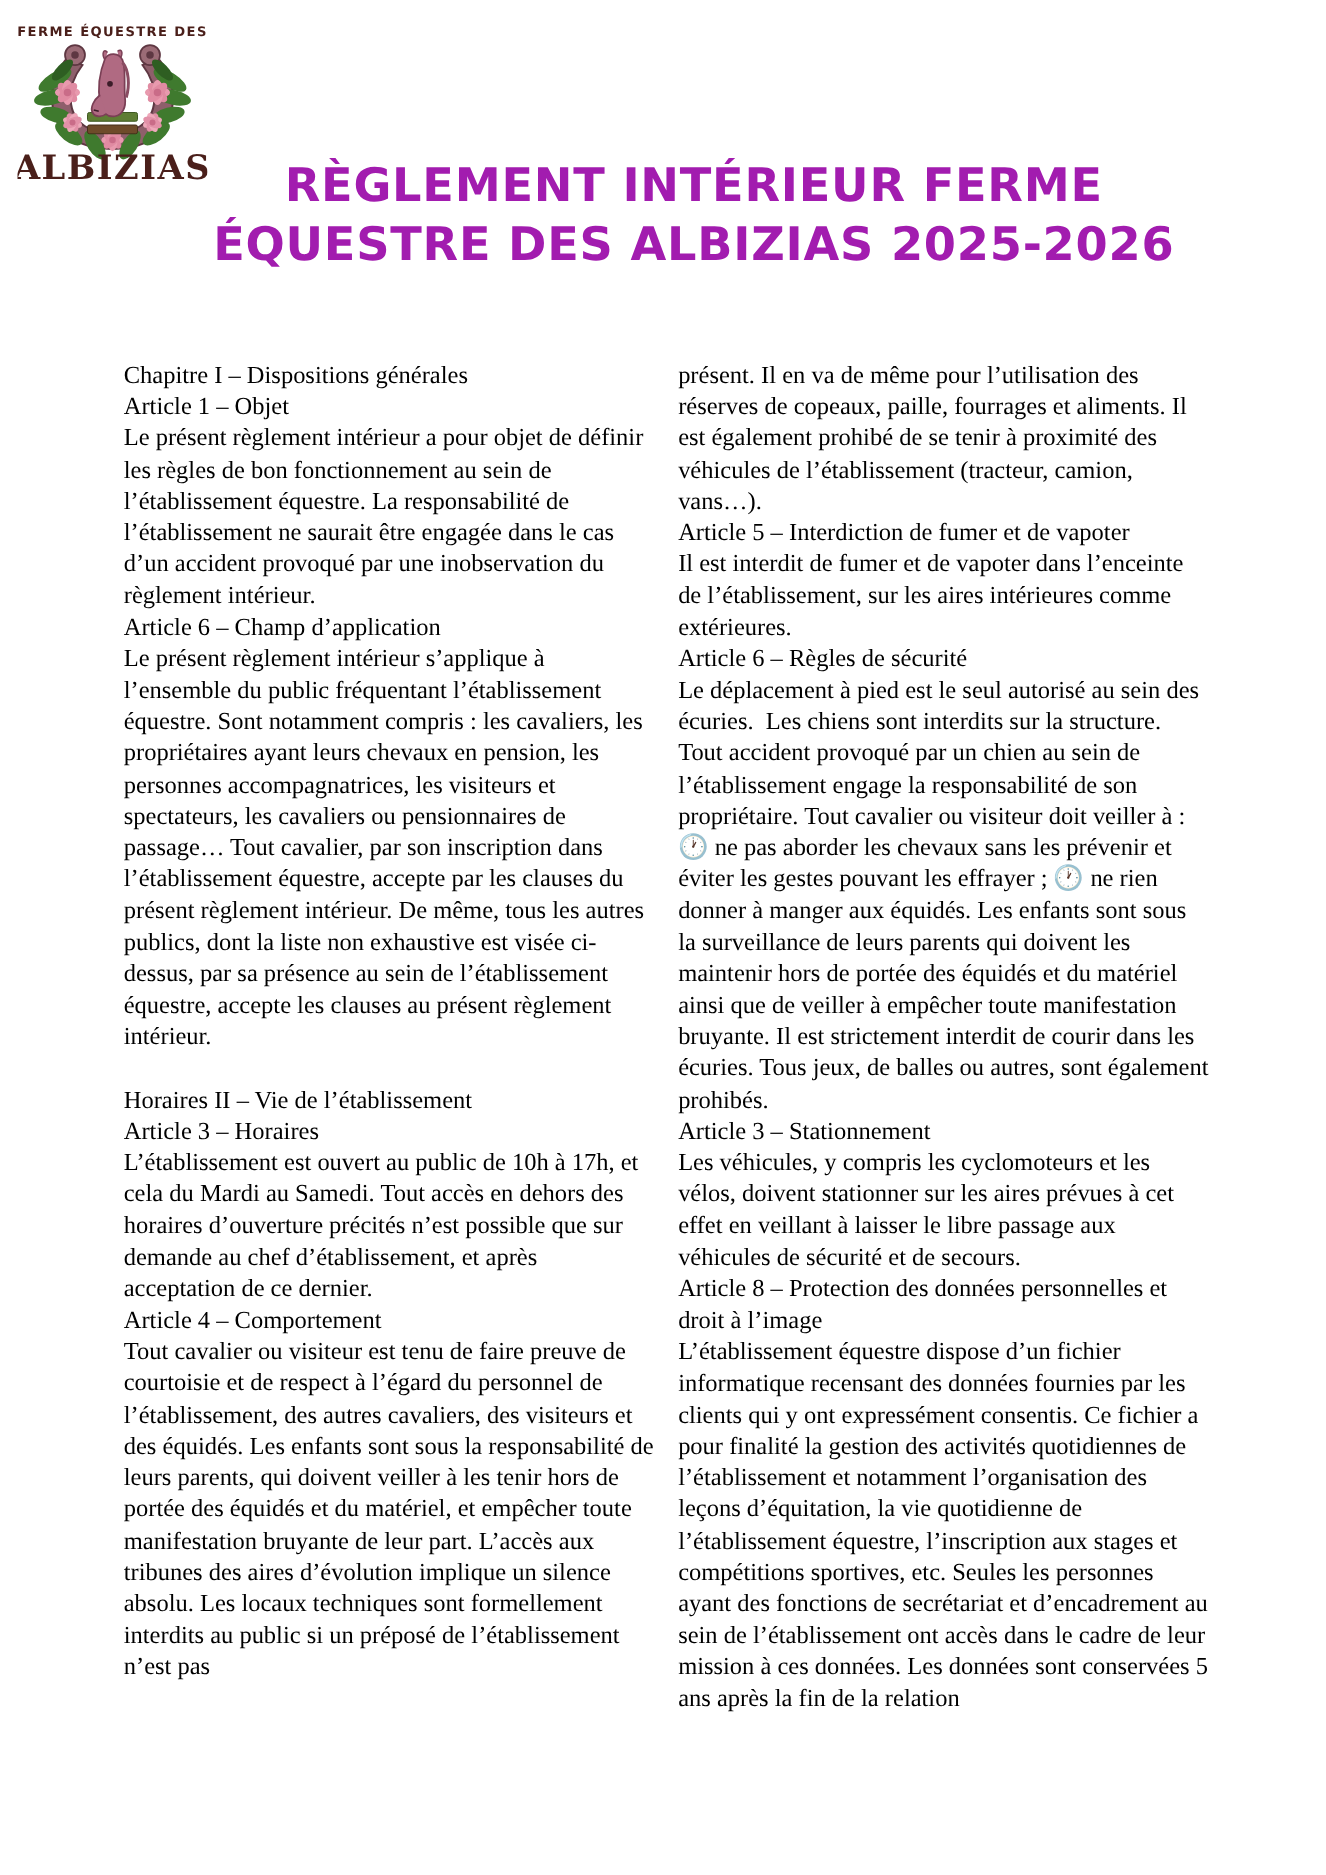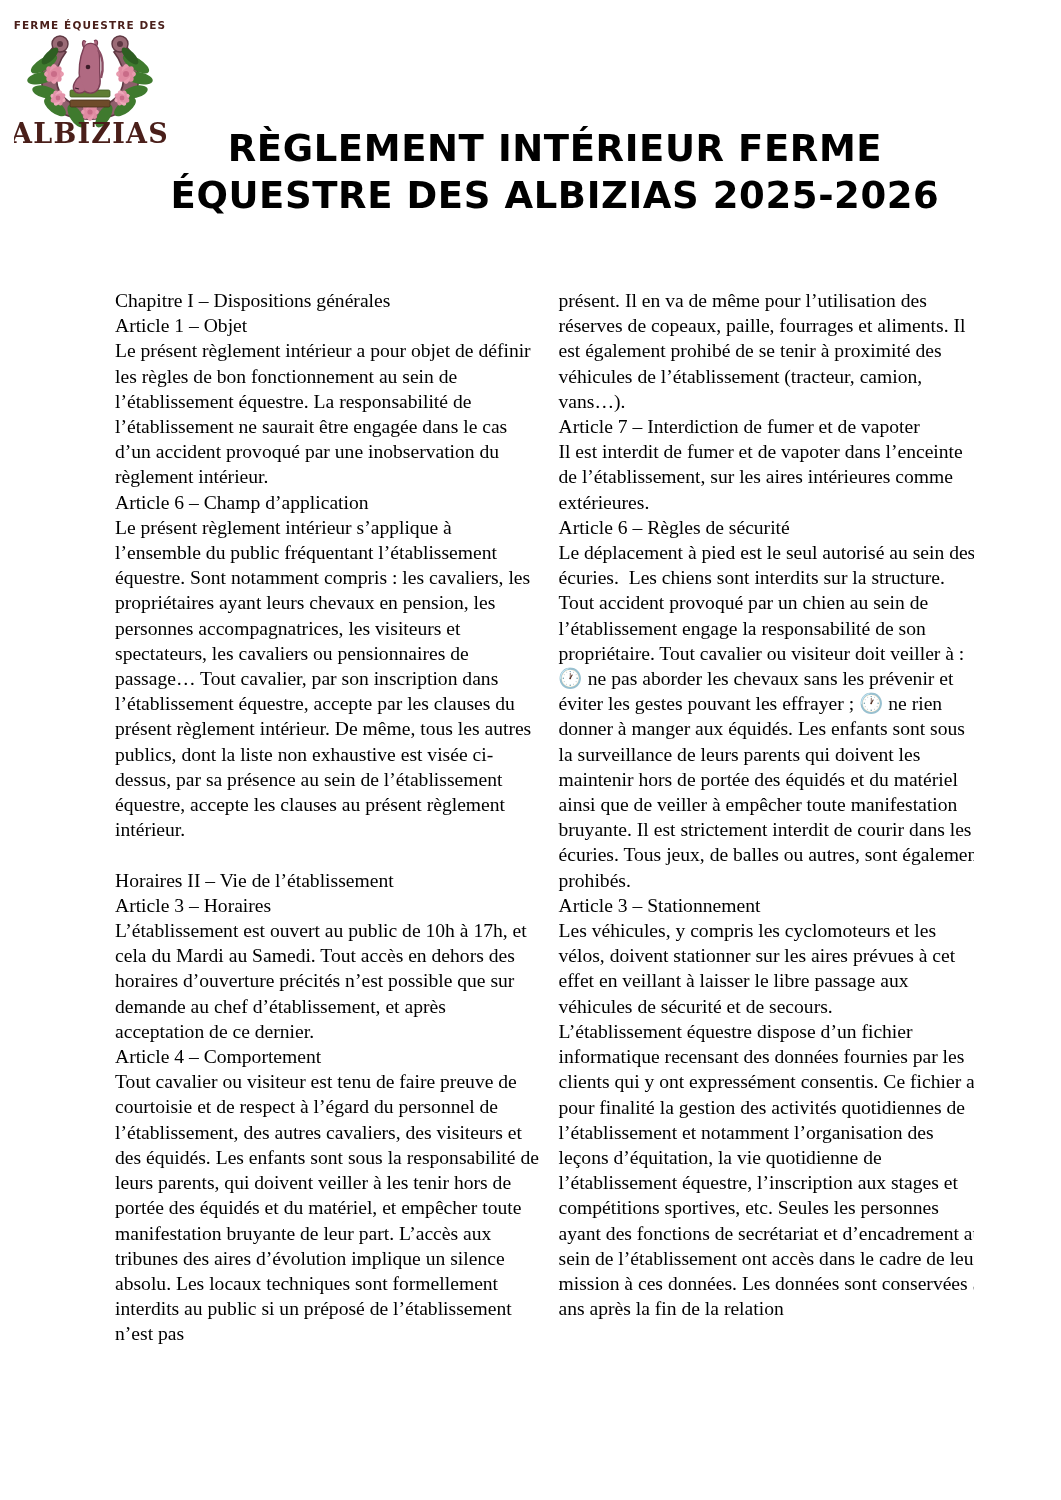--- a/index.html
+++ b/index.html
@@ -27,39 +27,38 @@
   }
   .logo svg { display: block; width: 152px; height: 135px; }
 
   
   .doc-title {
     position: absolute;
     left: 160px;
     top: 100px;
     width: 790px;
     text-align: center;
-    color: #000000;
+    color: #a21caf;
     font-family: "DejaVu Sans", sans-serif;
     font-weight: 700;
     font-size: 37px;
     line-height: 47px;
     letter-spacing: 0.6px;
   }
   .doc-title .tl { display: block; white-space: nowrap; }
 
   
   .columns {
     position: absolute;
     left: 99px;
     top: 288px;
     width: 868px;
     display: flex;
     gap: 19px;
     align-items: flex-start;
-    margin-left: 16px;
   }
   .col {
     width: 425px;
     font-size: 19.6px;
     line-height: 25.2px;
     color: #000000;
     text-align: left;
   }
   .col p {
     margin: 0;
@@ -170,23 +169,24 @@
       <p class="spacer-after">Le présent règlement intérieur s’applique à l’ensemble du public fréquentant l’établissement équestre. Sont notamment compris : les cavaliers, les propriétaires ayant leurs chevaux en pension, les personnes accompagnatrices, les visiteurs et spectateurs, les cavaliers ou pensionnaires de passage… Tout cavalier, par son inscription dans l’établissement équestre, accepte par les clauses du présent règlement intérieur. De même, tous les autres publics, dont la liste non exhaustive est visée ci-dessus, par sa présence au sein de l’établissement équestre, accepte les clauses au présent règlement intérieur.</p>
       <p>Horaires II – Vie de l’établissement</p>
       <p>Article 3 – Horaires</p>
       <p>L’établissement est ouvert au public de 10h à 17h, et cela du Mardi au Samedi. Tout accès en dehors des horaires d’ouverture précités n’est possible que sur demande au chef d’établissement, et après acceptation de ce dernier.</p>
       <p>Article 4 – Comportement</p>
       <p>Tout cavalier ou visiteur est tenu de faire preuve de courtoisie et de respect à l’égard du personnel de l’établissement, des autres cavaliers, des visiteurs et des équidés. Les enfants sont sous la responsabilité de leurs parents, qui doivent veiller à les tenir hors de portée des équidés et du matériel, et empêcher toute manifestation bruyante de leur part. L’accès aux tribunes des aires d’évolution implique un silence absolu. Les locaux techniques sont formellement interdits au public si un préposé de l’établissement n’est pas</p>
     </div>
 
     <div class="col">
       <p>présent. Il en va de même pour l’utilisation des réserves de copeaux, paille, fourrages et aliments. Il est également prohibé de se tenir à proximité des véhicules de l’établissement (tracteur, camion, vans…).</p>
-      <p>Article 7 – Interdiction de fumer et de vapoter</p>
+      <p>Article 5 – Interdiction de fumer et de vapoter</p>
       <p>Il est interdit de fumer et de vapoter dans l’enceinte de l’établissement, sur les aires intérieures comme extérieures.</p>
       <p>Article 6 – Règles de sécurité</p>
       <p>Le déplacement à pied est le seul autorisé au sein des écuries.  Les chiens sont interdits sur la structure. Tout accident provoqué par un chien au sein de l’établissement engage la responsabilité de son propriétaire. Tout cavalier ou visiteur doit veiller à : 🕐 ne pas aborder les chevaux sans les prévenir et éviter les gestes pouvant les effrayer ; 🕐 ne rien donner à manger aux équidés. Les enfants sont sous la surveillance de leurs parents qui doivent les maintenir hors de portée des équidés et du matériel ainsi que de veiller à empêcher toute manifestation bruyante. Il est strictement interdit de courir dans les écuries. Tous jeux, de balles ou autres, sont également prohibés.</p>
       <p>Article 3 – Stationnement</p>
       <p>Les véhicules, y compris les cyclomoteurs et les vélos, doivent stationner sur les aires prévues à cet effet en veillant à laisser le libre passage aux véhicules de sécurité et de secours.</p>
+      <p>Article 8 – Protection des données personnelles et droit à l’image</p>
       <p>L’établissement équestre dispose d’un fichier informatique recensant des données fournies par les clients qui y ont expressément consentis. Ce fichier a pour finalité la gestion des activités quotidiennes de l’établissement et notamment l’organisation des leçons d’équitation, la vie quotidienne de l’établissement équestre, l’inscription aux stages et compétitions sportives, etc. Seules les personnes ayant des fonctions de secrétariat et d’encadrement au sein de l’établissement ont accès dans le cadre de leur mission à ces données. Les données sont conservées 5 ans après la fin de la relation</p>
     </div>
   </div>
 
 </div>
 
 </body></html>

